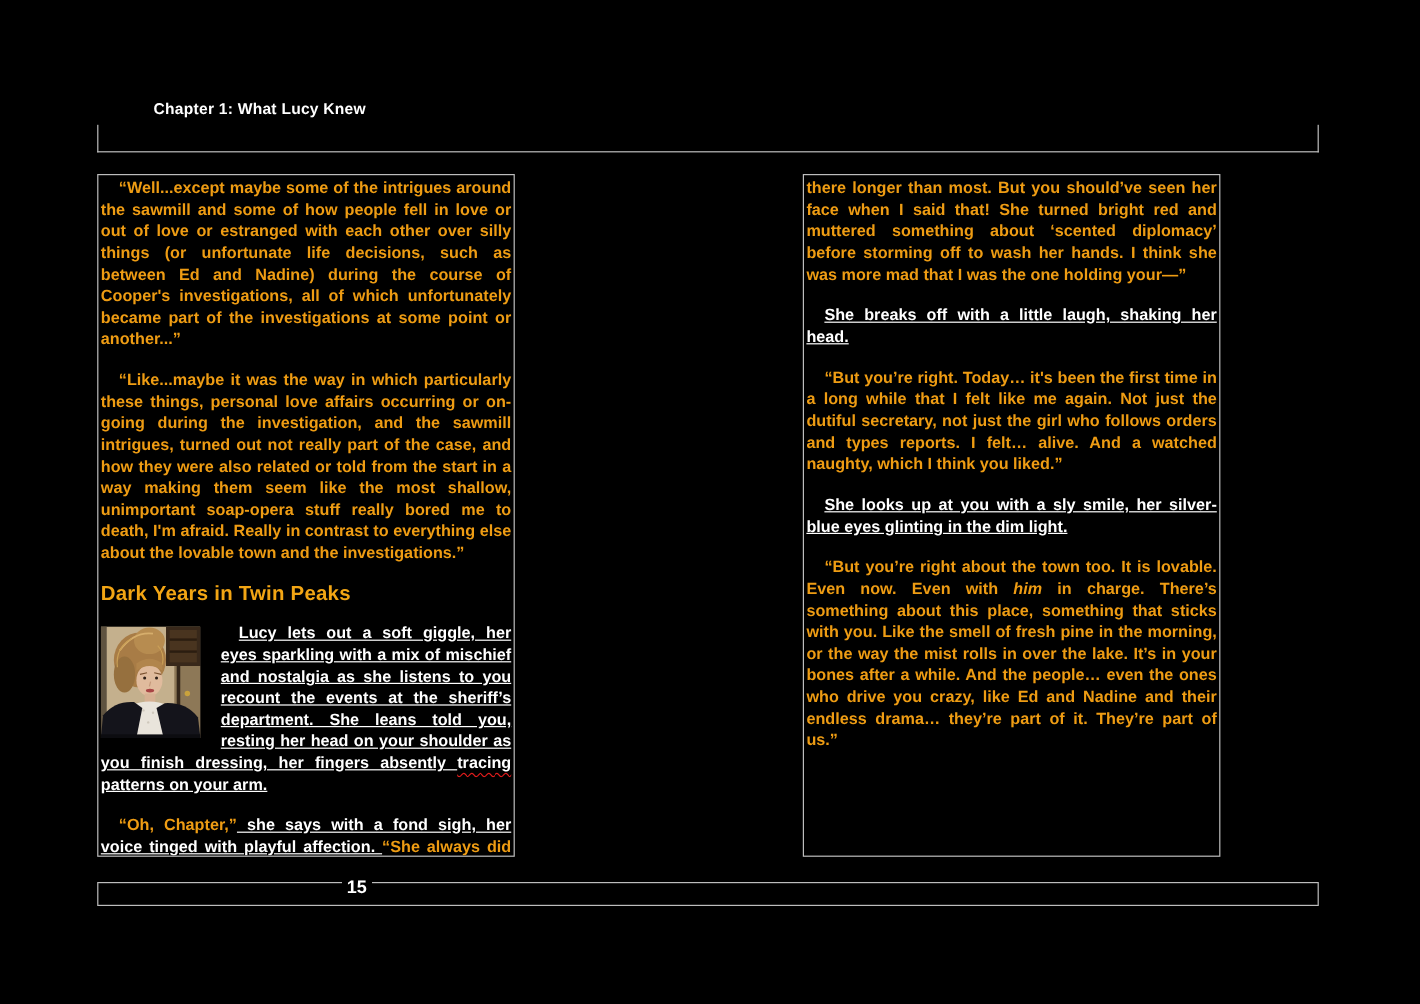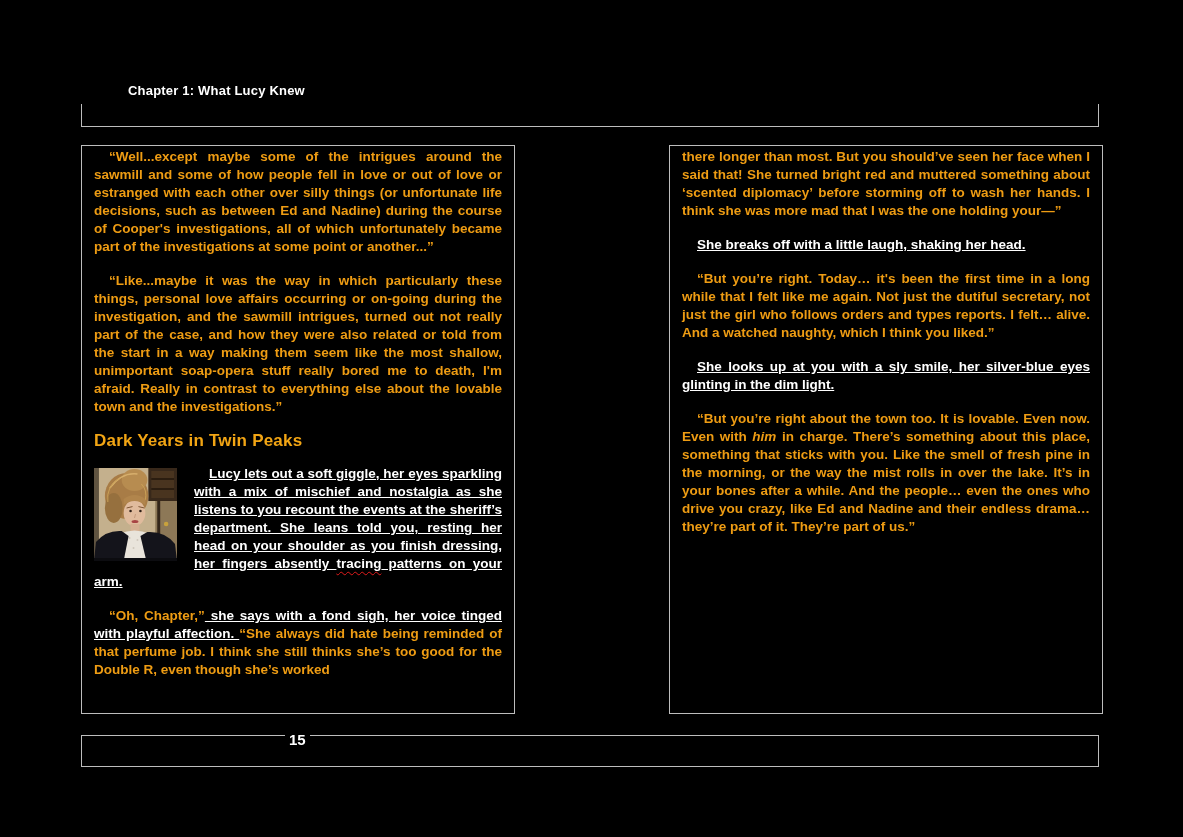--- a/index.html
+++ b/index.html
@@ -12,43 +12,43 @@
   .page{
     position:relative;width:1183px;height:837px;background:#000;
     font-family:"Liberation Sans",sans-serif;font-weight:700;overflow:hidden;
   }
   .header-title{position:absolute;left:86px;top:83px;font-size:13px;color:#fff;letter-spacing:.2px;white-space:nowrap;margin-left:42px;}
   .header-frame{
     position:absolute;left:81px;top:104px;width:1018px;height:23px;box-sizing:border-box;
     border-left:1px solid var(--frame);border-right:1px solid var(--frame);border-bottom:1px solid var(--frame);
   }
   .column{
-    position:absolute;top:145px;width:434px;height:569px;box-sizing:border-box;
-    border:1px solid var(--frame);padding:2px 12px 0;overflow:hidden;
+    position:absolute;top:145px;width:348px;height:569px;box-sizing:border-box;
+    border:1px solid var(--frame);padding:2px 2px 0;overflow:hidden;
     text-align:justify;font-size:13.5px;line-height:18px;color:#fff;
   }
   #col-left{left:81px;}
   #col-right{left:669px;}
   .para{margin:0 0 16px;text-indent:15px;}
   .para.no-indent{text-indent:0;}
   .seg-orange{color:var(--orange);}
   .seg-white{color:#ffffff;text-decoration:underline;}
   .italic{font-style:italic;}
   .squiggle{
     text-decoration-line:underline;text-decoration-style:wavy;
     text-decoration-color:var(--red);text-decoration-thickness:1px;text-underline-offset:3px;
   }
   .col-heading{
     font-size:17px;color:var(--heading);margin:3px 0 15px;
     text-align:left;text-indent:0;font-weight:700;letter-spacing:.2px;
   }
   .figure{float:left;width:83px;height:93px;margin:3px 17px 1px 0;}
   .figure svg{display:block;width:100%;height:100%;}
   .footer-frame{
-    position:absolute;left:81px;top:735px;width:1018px;height:32px;box-sizing:border-box;
+    position:absolute;left:81px;top:735px;width:1018px;height:20px;box-sizing:border-box;
     border:1px solid var(--frame);
     text-align:right;
   }
   .page-number{
     position:absolute;left:203px;top:-5px;background:#000;color:#fff;
     font-size:15px;line-height:17px;padding:0 4px;
   }
 </style>
 </head>
 <body>

